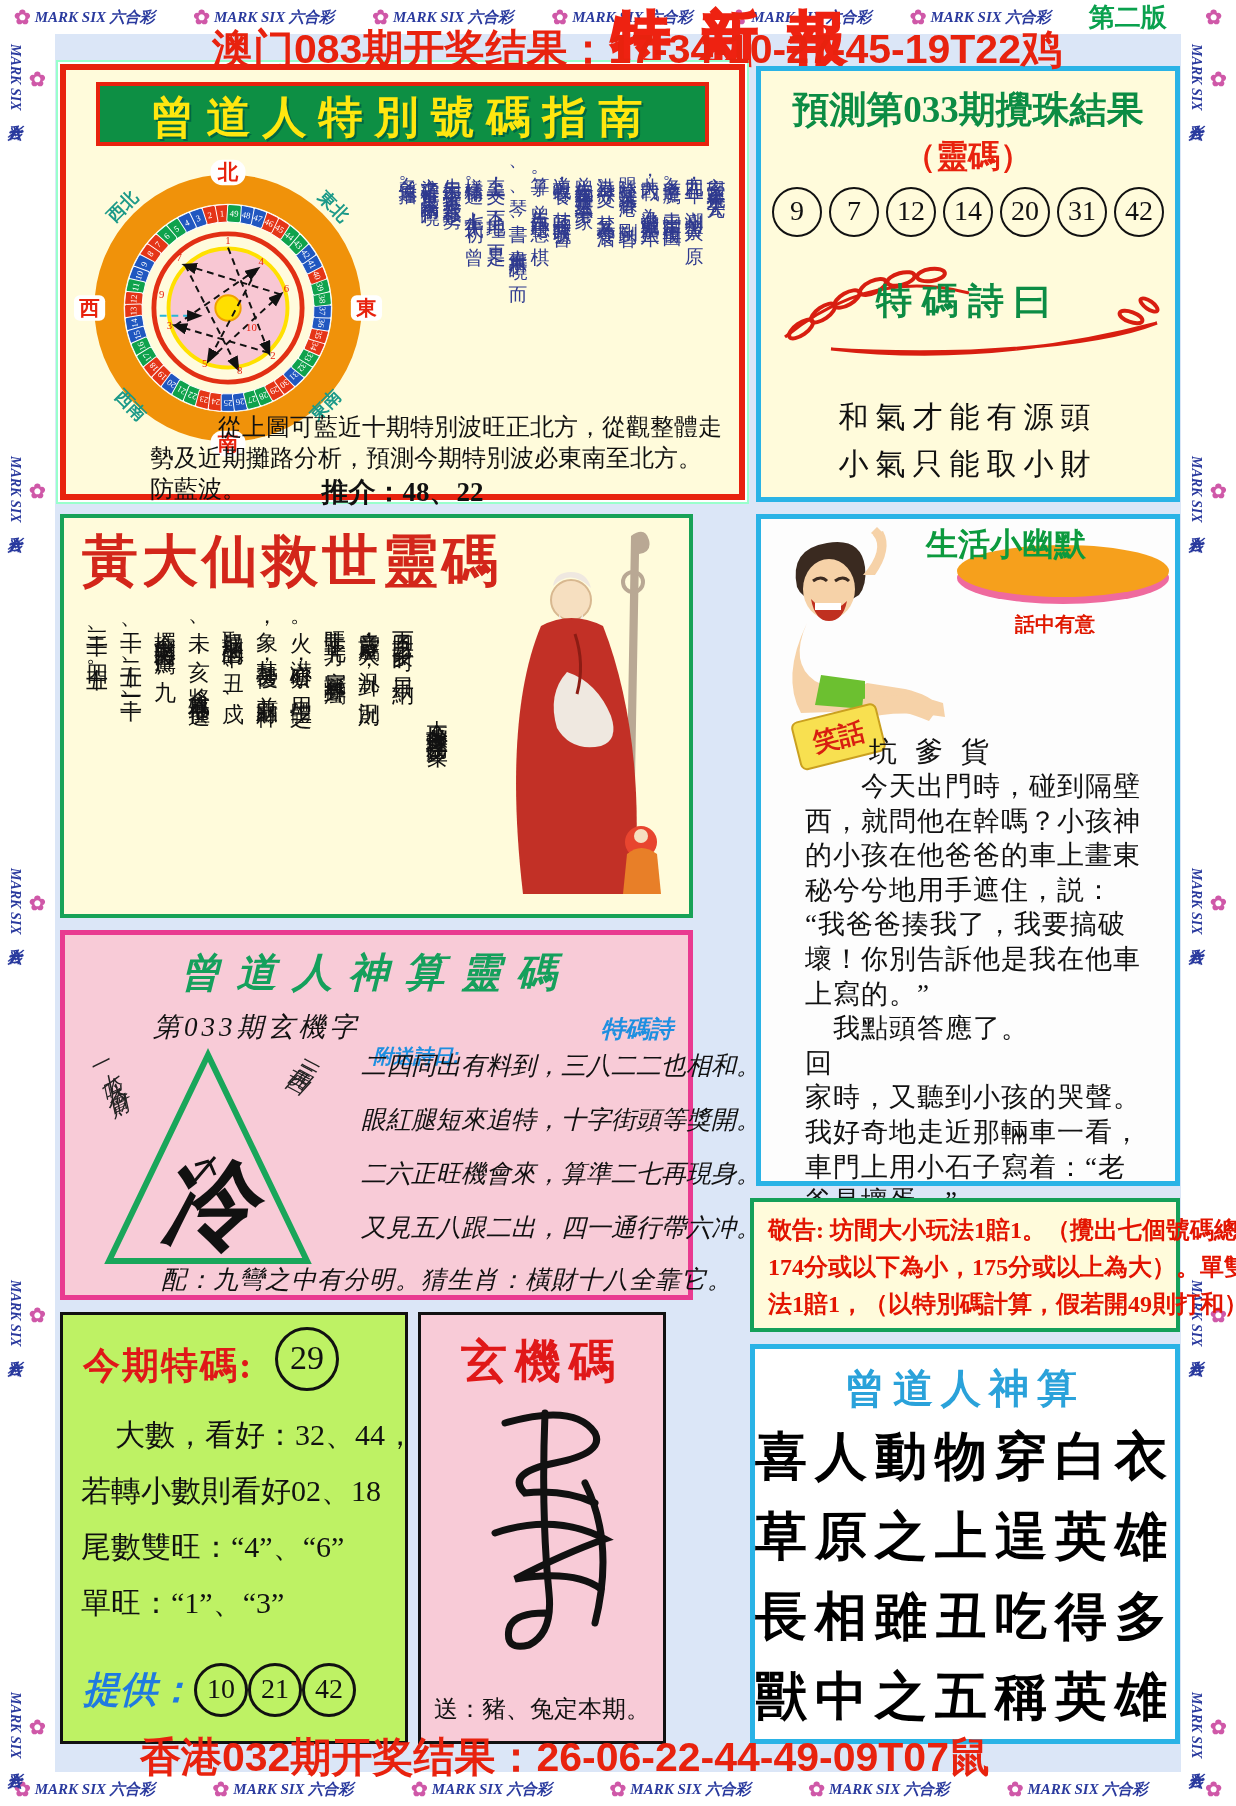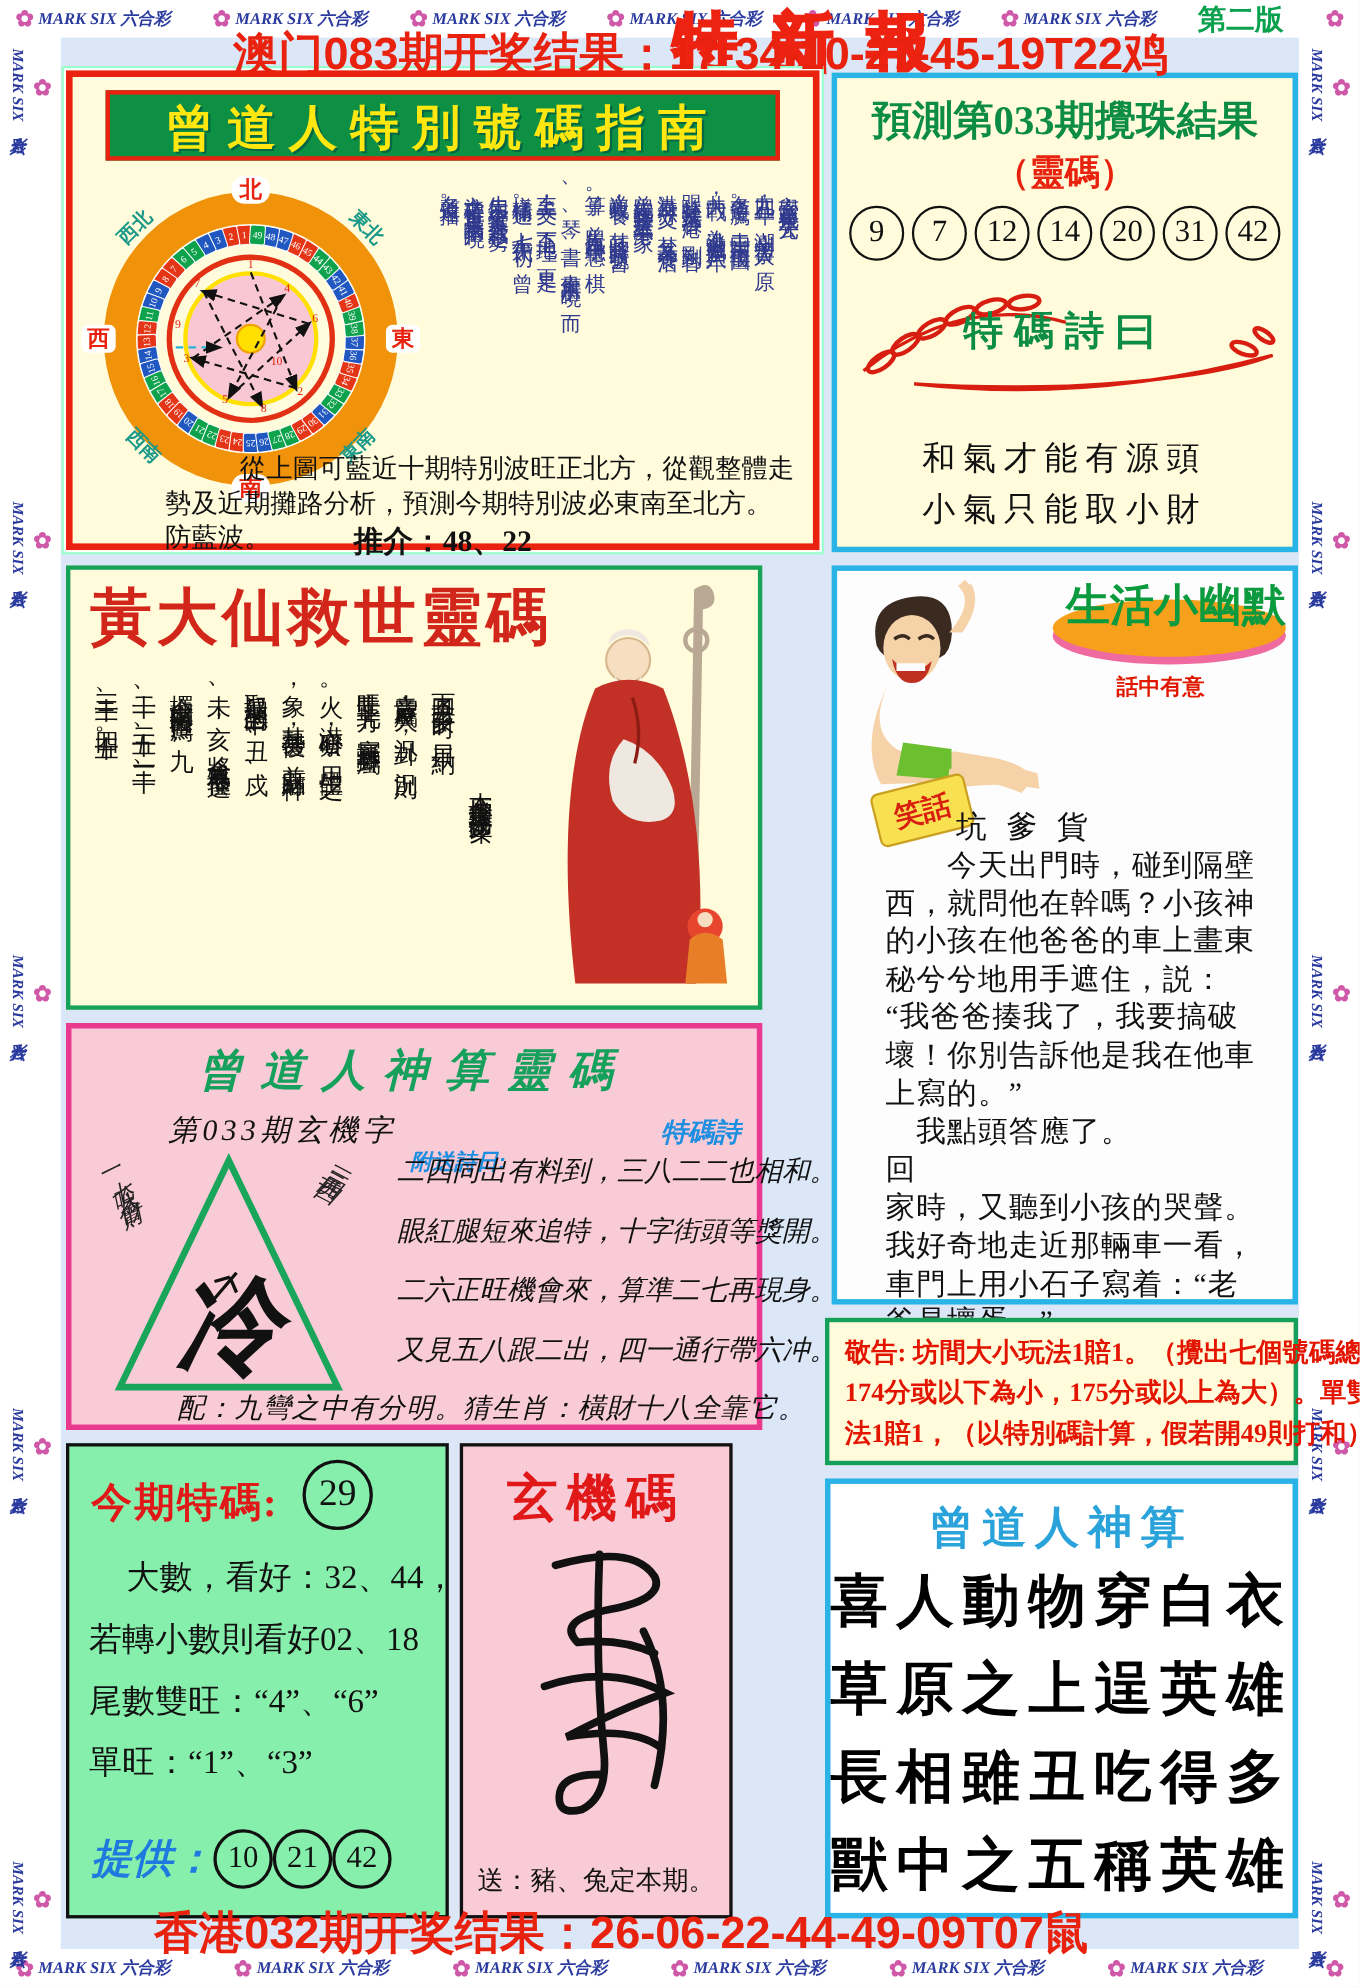--- a/index.html
+++ b/index.html
@@ -66,22 +66,22 @@
              letter-spacing:4px;white-space:nowrap;}
   .wts-cols{position:absolute;left:16px;top:96px;height:300px;writing-mode:vertical-rl;
             font-size:22px;letter-spacing:3px;color:#111;line-height:34px;}
   .wts-cols .c1{margin-top:88px;}
   .immortal{position:absolute;right:6px;top:4px;width:200px;height:392px;}
   
   #humor{left:756px;top:514px;width:424px;height:672px;background:#fdfdfd;border:5px solid var(--cyan);}
   .cartoon{position:absolute;left:6px;top:8px;width:186px;height:246px;}
   .humor-ellipse{position:absolute;left:196px;top:26px;width:212px;height:52px;background:#f6a01c;
                  border-radius:50%;box-shadow:0 7px 0 #ef6a9e;}
-  .humor-title{position:absolute;left:190px;top:4px;width:236px;text-align:center;color:#0c9a3e;
-               font-size:40px;font-weight:bold;font-family:var(--sans);white-space:nowrap;}
+  .humor-title{position:absolute;left:165px;top:4px;width:236px;text-align:left;color:#0c9a3e;
+               font-size:32px;font-weight:bold;font-family:var(--sans);white-space:nowrap;}
   .humor-tag{position:absolute;left:254px;top:92px;color:#e01800;font-size:20px;font-weight:bold;}
   .joke-title{position:absolute;left:0;right:60px;top:214px;text-align:center;font-size:28px;
               letter-spacing:18px;color:#111;}
   .joke-body{position:absolute;left:12px;right:8px;top:250px;font-size:27px;line-height:34.6px;
              color:#111;letter-spacing:1px;margin-left:32px;}
   
   #mystic{left:60px;top:930px;width:633px;height:370px;background:var(--pinkbg);border:5px solid var(--pinkb);font-style:italic;}
   .mystic-title{position:absolute;left:0;right:0;top:10px;text-align:center;color:#15a05c;
                 font-size:40px;font-weight:bold;letter-spacing:16px;white-space:nowrap;}
   .issue-label{position:absolute;left:88px;top:74px;font-size:27px;color:#111;letter-spacing:4px;}
@@ -92,21 +92,21 @@
           font-size:21px;color:#222;letter-spacing:6px;}
   .deco-r{position:absolute;right:-2px;top:2px;writing-mode:vertical-rl;transform:rotate(28deg);
           font-size:21px;color:#222;letter-spacing:6px;}
   .mystic-poem{position:absolute;left:296px;top:104px;font-size:25px;color:#111;line-height:54px;white-space:nowrap;}
   .zodiac-line{position:absolute;left:96px;top:328px;font-size:25px;color:#111;letter-spacing:1px;white-space:nowrap;}
   
   #notice{left:750px;top:1198px;width:430px;height:134px;background:var(--yellowbg);border:4px solid #14a05a;
           padding:10px 14px;}
   .notice-line{color:#e31400;font-size:24px;font-weight:bold;line-height:37px;white-space:nowrap;}
   
-  #special{left:60px;top:1312px;width:348px;height:432px;background:#86efac;border:3px solid #111;}
+  #special{left:60px;top:1312px;width:348px;height:432px;background:#bef264;border:3px solid #111;}
   .special-label{position:absolute;left:20px;top:26px;color:#e01818;font-size:37px;font-weight:bold;letter-spacing:2px;}
   .big-ball{position:absolute;left:212px;top:12px;width:58px;height:58px;border:3px solid #111;border-radius:50%;
             text-align:center;line-height:56px;font-size:34px;color:#111;}
   .special-lines{position:absolute;left:18px;top:92px;font-size:30px;color:#111;line-height:56px;white-space:nowrap;}
   .special-lines div:first-child{text-indent:34px;}
   .provide-row{position:absolute;left:20px;top:348px;display:flex;align-items:center;}
   .provide-label{color:#1f7ae0;font-size:37px;font-weight:bold;font-style:italic;}
   .pball{width:48px;height:48px;border:3px solid #111;border-radius:50%;text-align:center;
          line-height:46px;font-size:28px;color:#111;}
   

